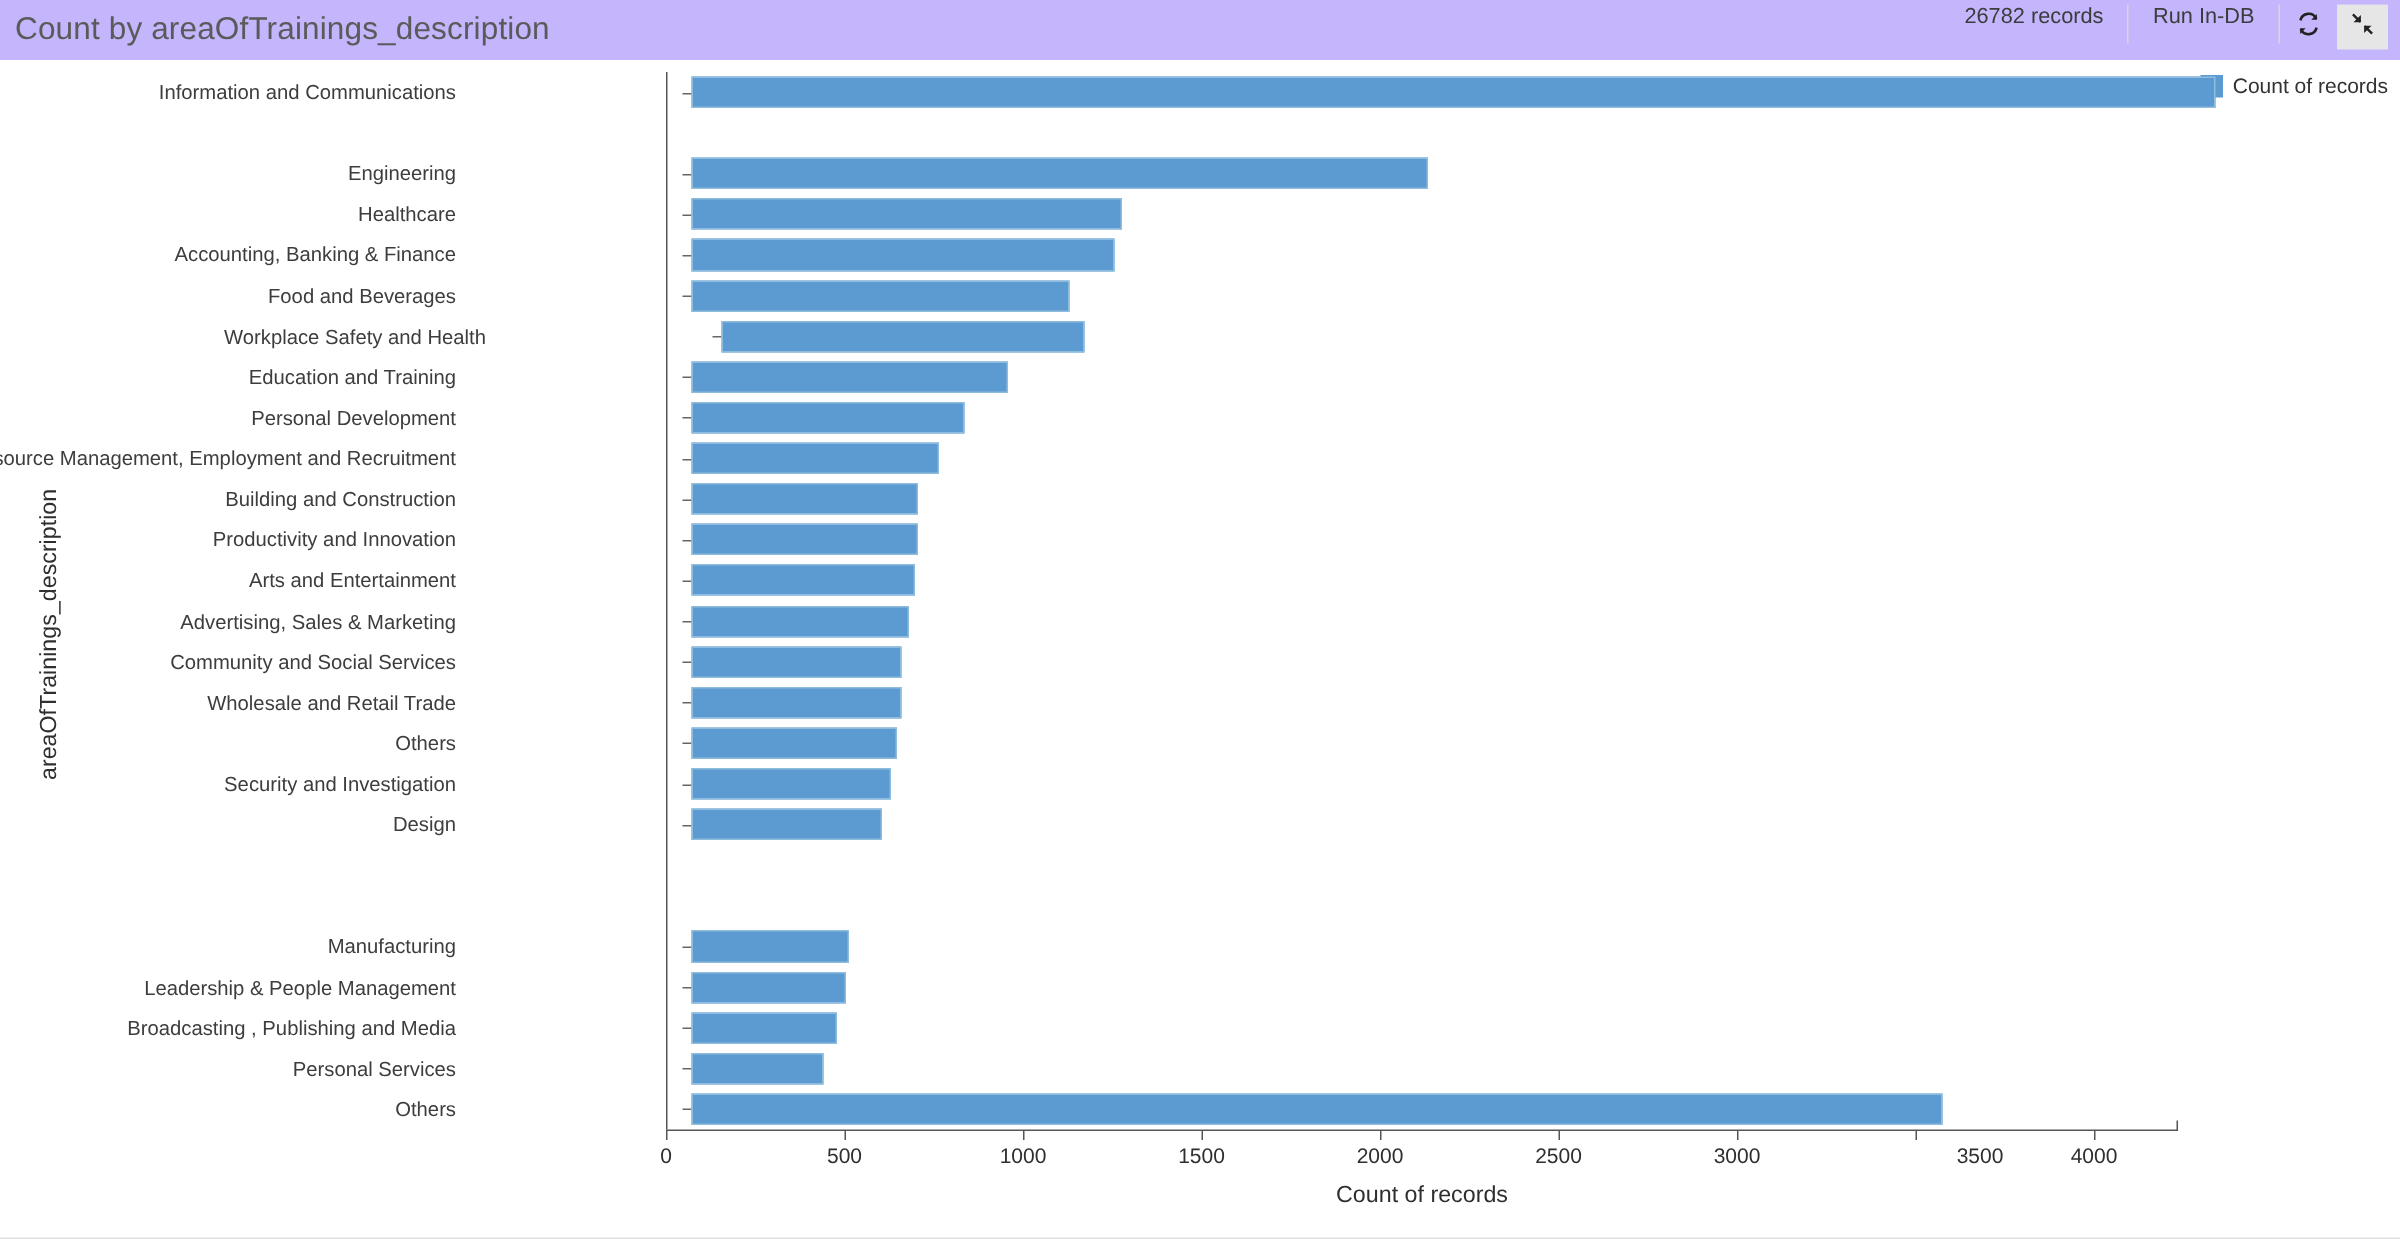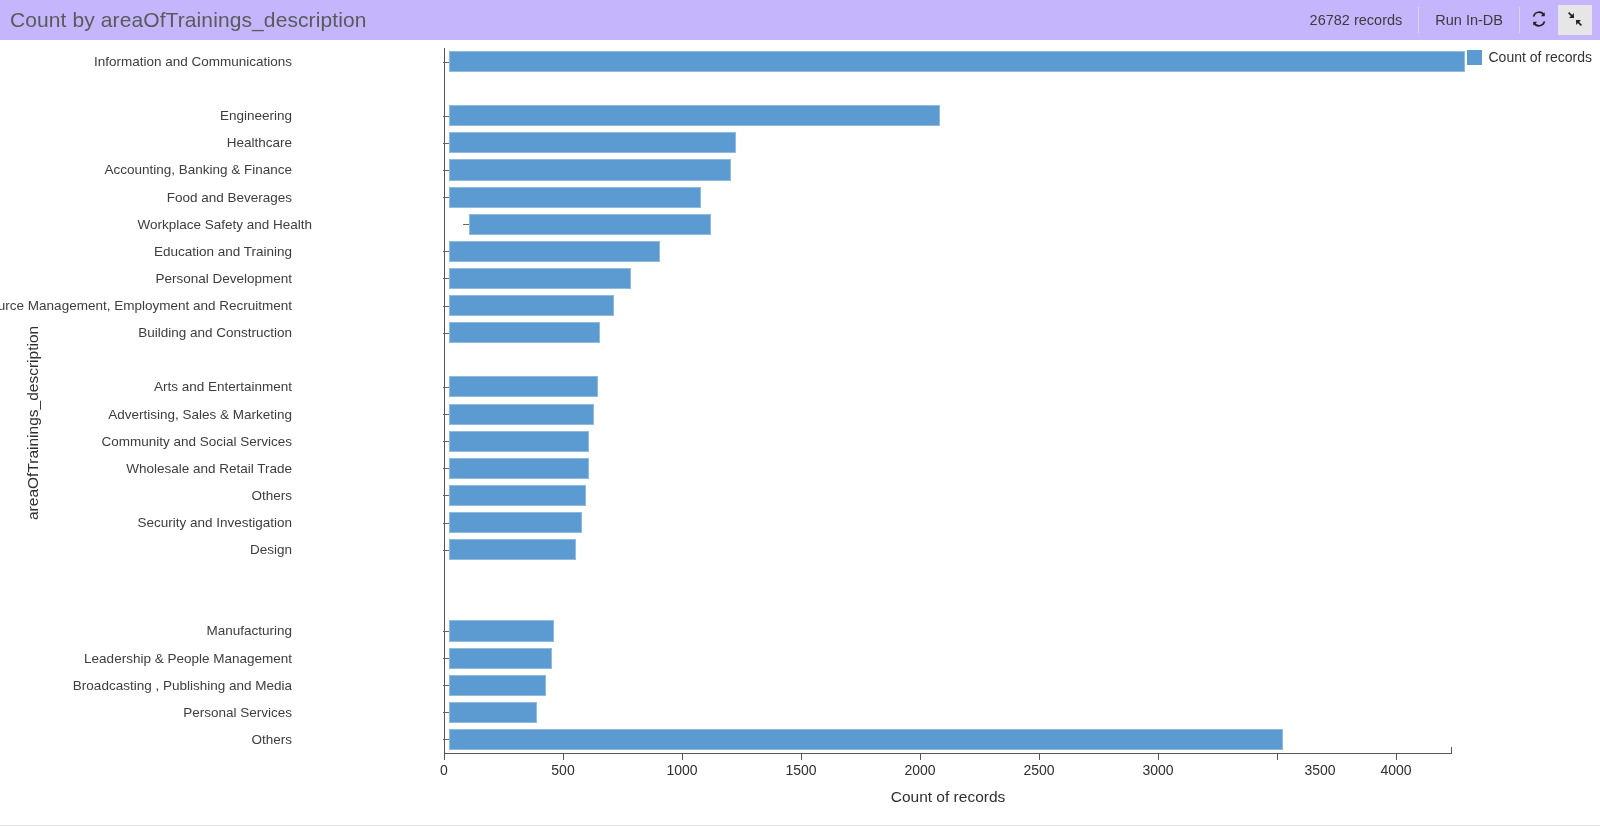--- a/index.html
+++ b/index.html
@@ -31,21 +31,21 @@
   #chart-title {
     font-size: 21px;
     color: #5a5a5a;
     font-weight: 400;
     letter-spacing: 0.1px;
     white-space: nowrap;
   }
   #header-right {
     margin-left: auto;
     display: flex;
-    align-items: center;
+    align-items: flex-start;
     height: 34px;
     font-size: 14.5px;
     color: #444;
   }
   #records-count {
     padding: 0 16px;
     white-space: nowrap;
     color: #3c3c3c;
   }
   .vdiv {
@@ -141,21 +141,21 @@
     position: absolute;
     left: 1451px;
     top: 707px;
     width: 1px;
     height: 7px;
     background: #555;
   }
 
   .row {
     position: absolute;
-    left: 5px;
+    left: 17px;
     height: 26px;
   }
   .bar {
     position: absolute;
     left: 0;
     top: 3px;
     height: 20px;
     background: #5b9bd1;
     border: 1px solid #8fbbdd;
     box-sizing: border-box;
@@ -307,20 +307,25 @@
       <div class="row" style="top: 244.038px; height: 27.1154px; width: 1007px;">
         <div class="cat-label" style="line-height: 27.1154px;">Human Resource Management, Employment and Recruitment</div>
         <div class="tickmark-y" style="top: 13.5577px;"></div>
         <div class="bar" style="width: 164.934px; height: 21.1154px; top: 3px; background: rgb(91, 155, 209); border-color: rgb(143, 187, 221);"></div>
       </div>
       <div class="row" style="top: 271.154px; height: 27.1154px; width: 1007px;">
         <div class="cat-label" style="line-height: 27.1154px;">Building and Construction</div>
         <div class="tickmark-y" style="top: 13.5577px;"></div>
         <div class="bar" style="width: 150.892px; height: 21.1154px; top: 3px; background: rgb(91, 155, 209); border-color: rgb(143, 187, 221);"></div>
       </div>
+      <div class="row" style="top: 298.269px; height: 27.1154px; width: 1007px;">
+        <div class="cat-label" style="line-height: 27.1154px;">Productivity and Innovation</div>
+        <div class="tickmark-y" style="top: 13.5577px;"></div>
+        <div class="bar" style="width: 150.892px; height: 21.1154px; top: 3px; background: rgb(91, 155, 209); border-color: rgb(143, 187, 221);"></div>
+      </div>
       <div class="row" style="top: 325.385px; height: 27.1154px; width: 1007px;">
         <div class="cat-label" style="line-height: 27.1154px;">Arts and Entertainment</div>
         <div class="tickmark-y" style="top: 13.5577px;"></div>
         <div class="bar" style="width: 148.988px; height: 21.1154px; top: 3px; background: rgb(91, 155, 209); border-color: rgb(143, 187, 221);"></div>
       </div>
       <div class="row" style="top: 352.5px; height: 27.1154px; width: 1007px;">
         <div class="cat-label" style="line-height: 27.1154px;">Advertising, Sales &amp; Marketing</div>
         <div class="tickmark-y" style="top: 13.5577px;"></div>
         <div class="bar" style="width: 144.942px; height: 21.1154px; top: 3px; background: rgb(91, 155, 209); border-color: rgb(143, 187, 221);"></div>
       </div>

